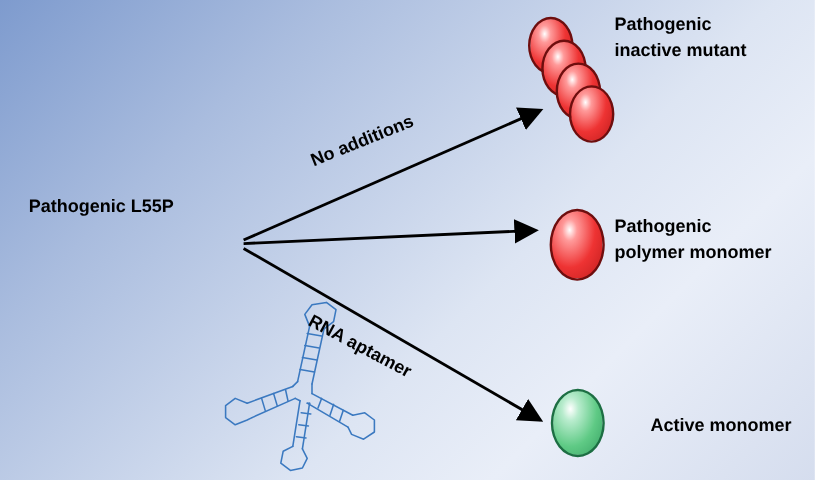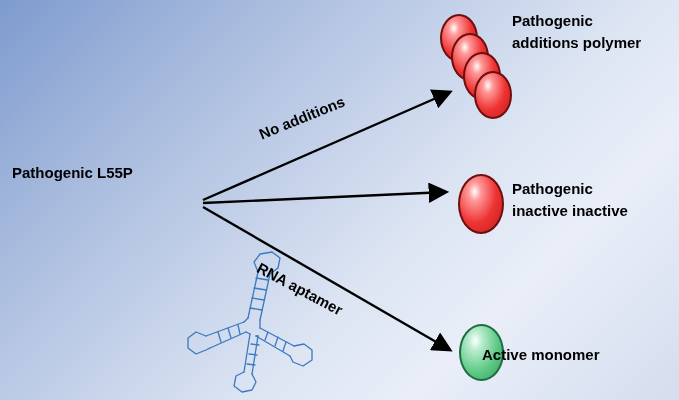--- a/index.html
+++ b/index.html
@@ -82,40 +82,40 @@
 
       <path class="rna-path" d="M250,334 L244,372"></path>
       <path class="rna-path" d="M258,336 L252,374"></path>
       <path class="rna-path" d="M251,344 L259,345 M249,354 L257,355 M247,364 L255,365"></path>
       <path class="rna-path" d="M244,372 L236,376 L234,386 L242,392 L252,390 L256,382 L252,374"></path>
 
       <path class="rna-path" d="M248,318 L244,322 M260,320 L260,328 M246,332 L250,334 M256,336 L258,336"></path>
     </g>
   </svg>
 
-  <div class="label" style="left:12px;top:162px;">
+  <div class="label" style="left:24px;top:162px;">
     <div>Pathogenic L55P</div>
   </div>
 
   <div class="label rot-label" style="left:260px;top:124px;transform:rotate(-22deg);">No additions</div>
   <div class="label rot-label" style="left:258px;top:256px;transform:rotate(28deg);">RNA aptamer</div>
 
   <div style="position:absolute;left:438px;top:14px;width:84px;height:106px;">
     <div class="oval red" style="left:2px;top:0;width:38px;height:48px;"></div>
     <div class="oval red" style="left:13px;top:19px;width:38px;height:48px;"></div>
     <div class="oval red" style="left:25px;top:38px;width:38px;height:48px;"></div>
     <div class="oval red" style="left:36px;top:57px;width:38px;height:48px;"></div>
   </div>
   <div class="label" style="left:512px;top:10px;">
     <div>Pathogenic</div>
-    <div>additions polymer</div>
+    <div>inactive mutant</div>
   </div>
 
   <div class="oval red" style="left:458px;top:174px;width:46px;height:60px;"></div>
   <div class="label" style="left:512px;top:178px;">
     <div>Pathogenic</div>
-    <div>inactive inactive</div>
+    <div>polymer monomer</div>
   </div>
 
   <div class="oval green" style="left:459px;top:324px;width:45px;height:57px;"></div>
-  <div class="label" style="left:482px;top:344px;">Active monomer</div>
+  <div class="label" style="left:542px;top:344px;">Active monomer</div>
 
 </div>
 
 </body></html>

